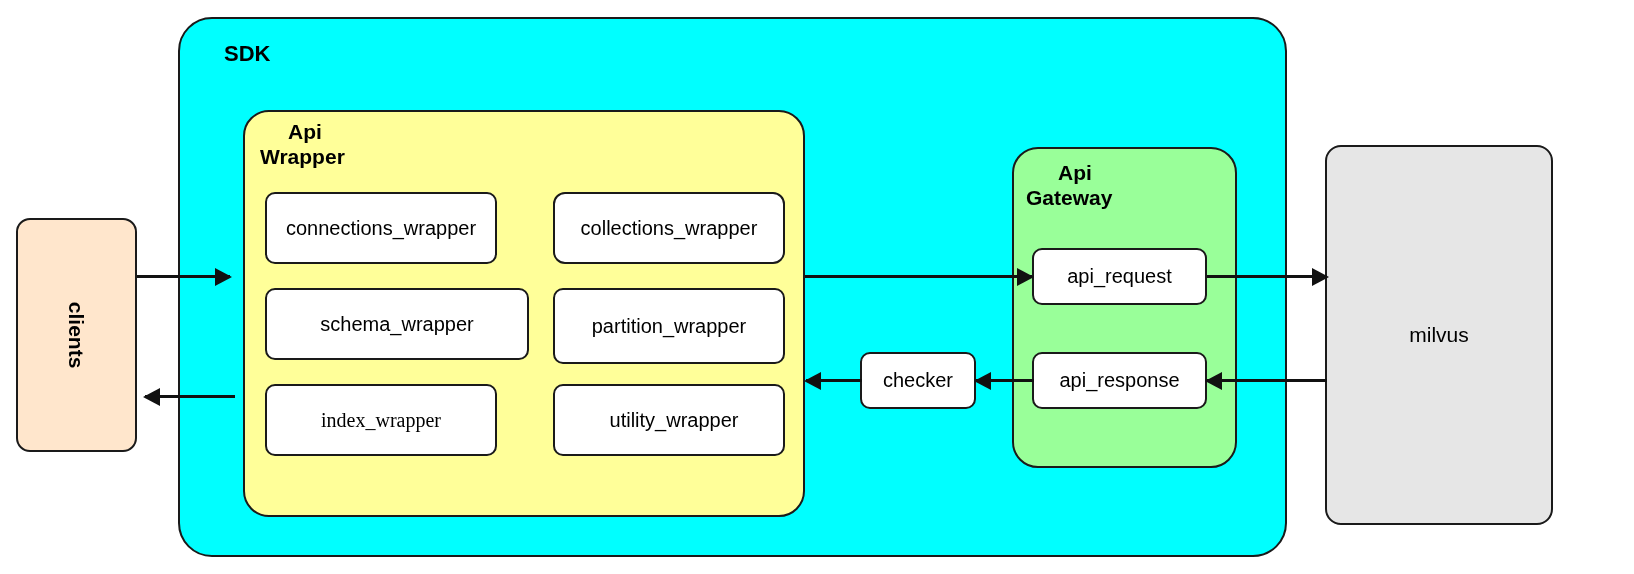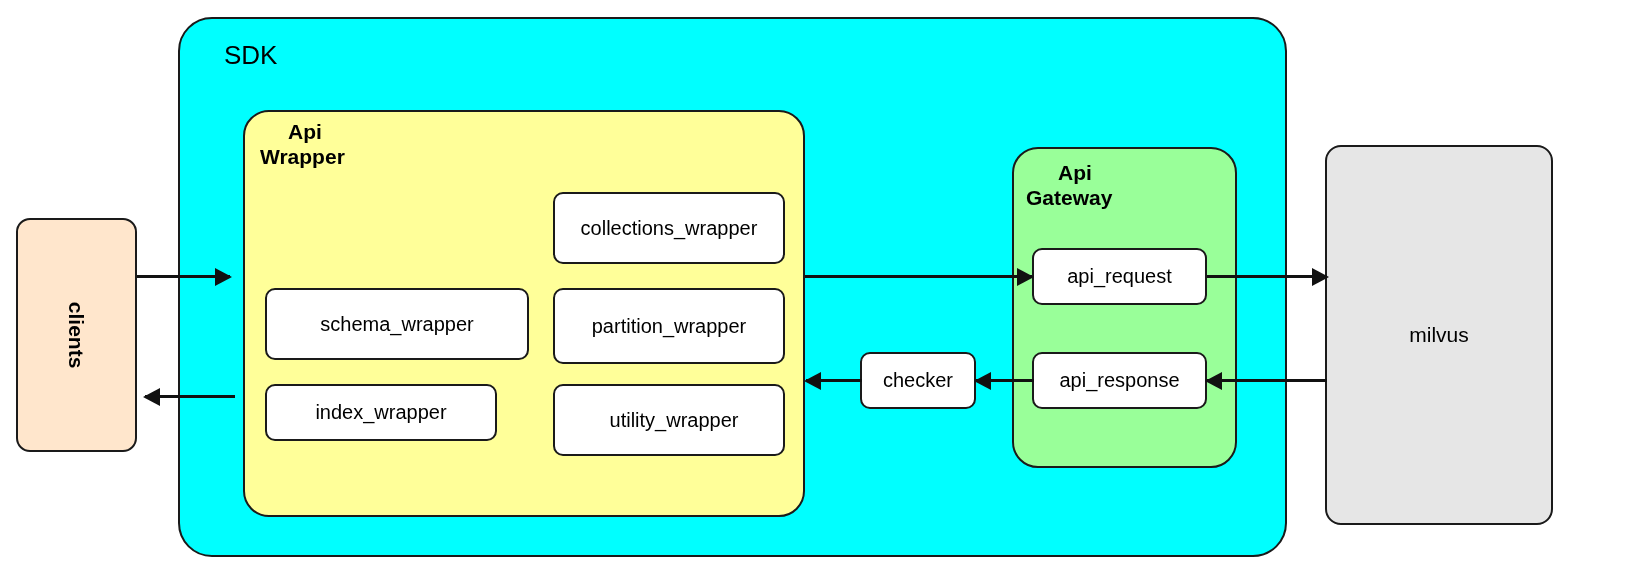--- a/index.html
+++ b/index.html
@@ -43,22 +43,22 @@
 
   #sdk-box {
     left: 178px; top: 17px; width: 1109px; height: 540px;
     background: #00ffff;
     border-radius: 34px;
     display: block;
   }
   #sdk-label {
     position: absolute;
     left: 44px; top: 22px;
-    font-weight: normal;
-    font-size: 26px;
+    font-weight: bold;
+    font-size: 22px;
     white-space: nowrap;
   }
 
   #api-wrapper-box {
     left: 243px; top: 110px; width: 562px; height: 407px;
     background: #ffff99;
     border-radius: 26px;
     display: block;
   }
   #api-wrapper-label {
@@ -95,24 +95,24 @@
     font-size: 21px;
   }
 
   
   .leaf {
     background: #ffffff;
     border-radius: 10px;
     font-size: 20px;
   }
   #w-connections { left: 265px; top: 192px; width: 232px; height: 72px; }
-  #w-collections { left: 553px; top: 192px; width: 232px; height: 72px; }
+  #w-collections { left: 553px; top: 192px; width: 232px; height: 72px; border-radius: 12px; }
   #w-schema      { left: 265px; top: 288px; width: 264px; height: 72px; }
   #w-partition   { left: 553px; top: 288px; width: 232px; height: 76px; }
-  #w-index       { left: 265px; top: 384px; width: 232px; height: 57px; }
+  #w-index       { left: 265px; top: 384px; width: 232px; height: 72px; font-family: Liberation Serif, serif; }
   #w-utility     { left: 553px; top: 384px; width: 232px; height: 72px; padding-left: 10px; }
 
   #w-api-request  { left: 1032px; top: 248px; width: 175px; height: 57px; justify-content: center; }
   #w-api-response { left: 1032px; top: 352px; width: 175px; height: 57px; }
   #w-checker      { left: 860px; top: 352px; width: 116px; height: 57px; }
 
   
   .arrow {
     position: absolute;
     height: 3px;
@@ -156,20 +156,23 @@
 
   <div class="node" id="sdk-box">
     <span id="sdk-label">SDK</span>
 
   </div>
 
   <div class="node" id="api-wrapper-box">
     <span id="api-wrapper-label"><span class="indent">Api</span><span>Wrapper</span></span>
   </div>
 
+  <div class="node leaf" id="w-connections">
+    <span>connections_wrapper</span>
+  </div>
   <div class="node leaf" id="w-collections">
     <span>collections_wrapper</span>
   </div>
   <div class="node leaf" id="w-schema">
     <span>schema_wrapper</span>
   </div>
   <div class="node leaf" id="w-partition">
     <span>partition_wrapper</span>
   </div>
   <div class="node leaf" id="w-index">

